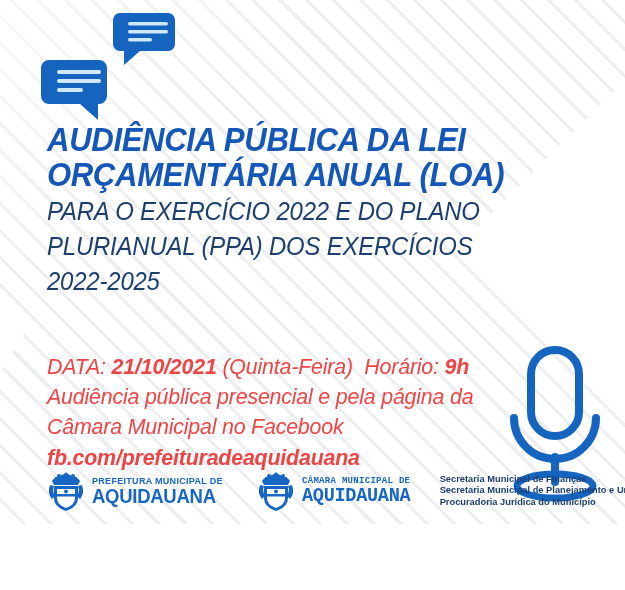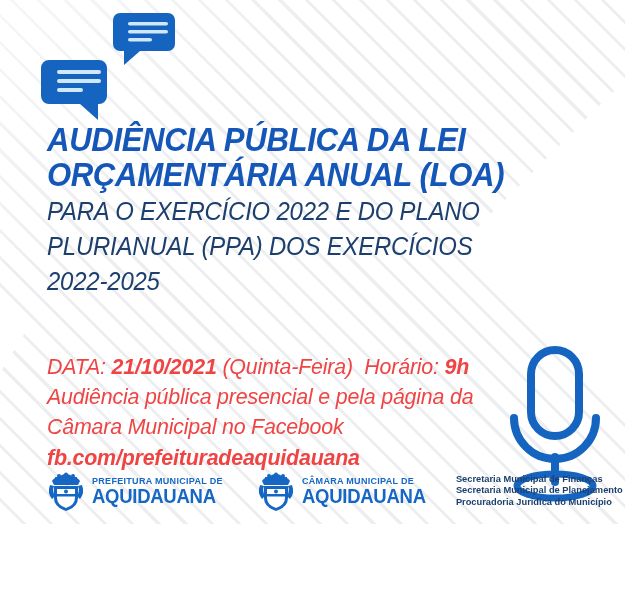--- a/index.html
+++ b/index.html
@@ -127,21 +127,21 @@
     width: 625px; height: 66px;
     display: flex;
     align-items: center;
   }
   .logo {
     display: flex;
     align-items: center;
     gap: 6px;
   }
   .logo-prefeitura { margin-left: 46px; }
-  .logo-camara { margin-left: 26px; }
+  .logo-camara { margin-left: 26px; font-family: Liberation Mono, monospace; }
   .logo-text { line-height: 1; }
   .logo-text .top {
     color: #1666c4;
     font-size: 9.5px;
     font-weight: bold;
     letter-spacing: 0.3px;
     transform: scaleX(0.95);
     transform-origin: left center;
     white-space: nowrap;
   }

